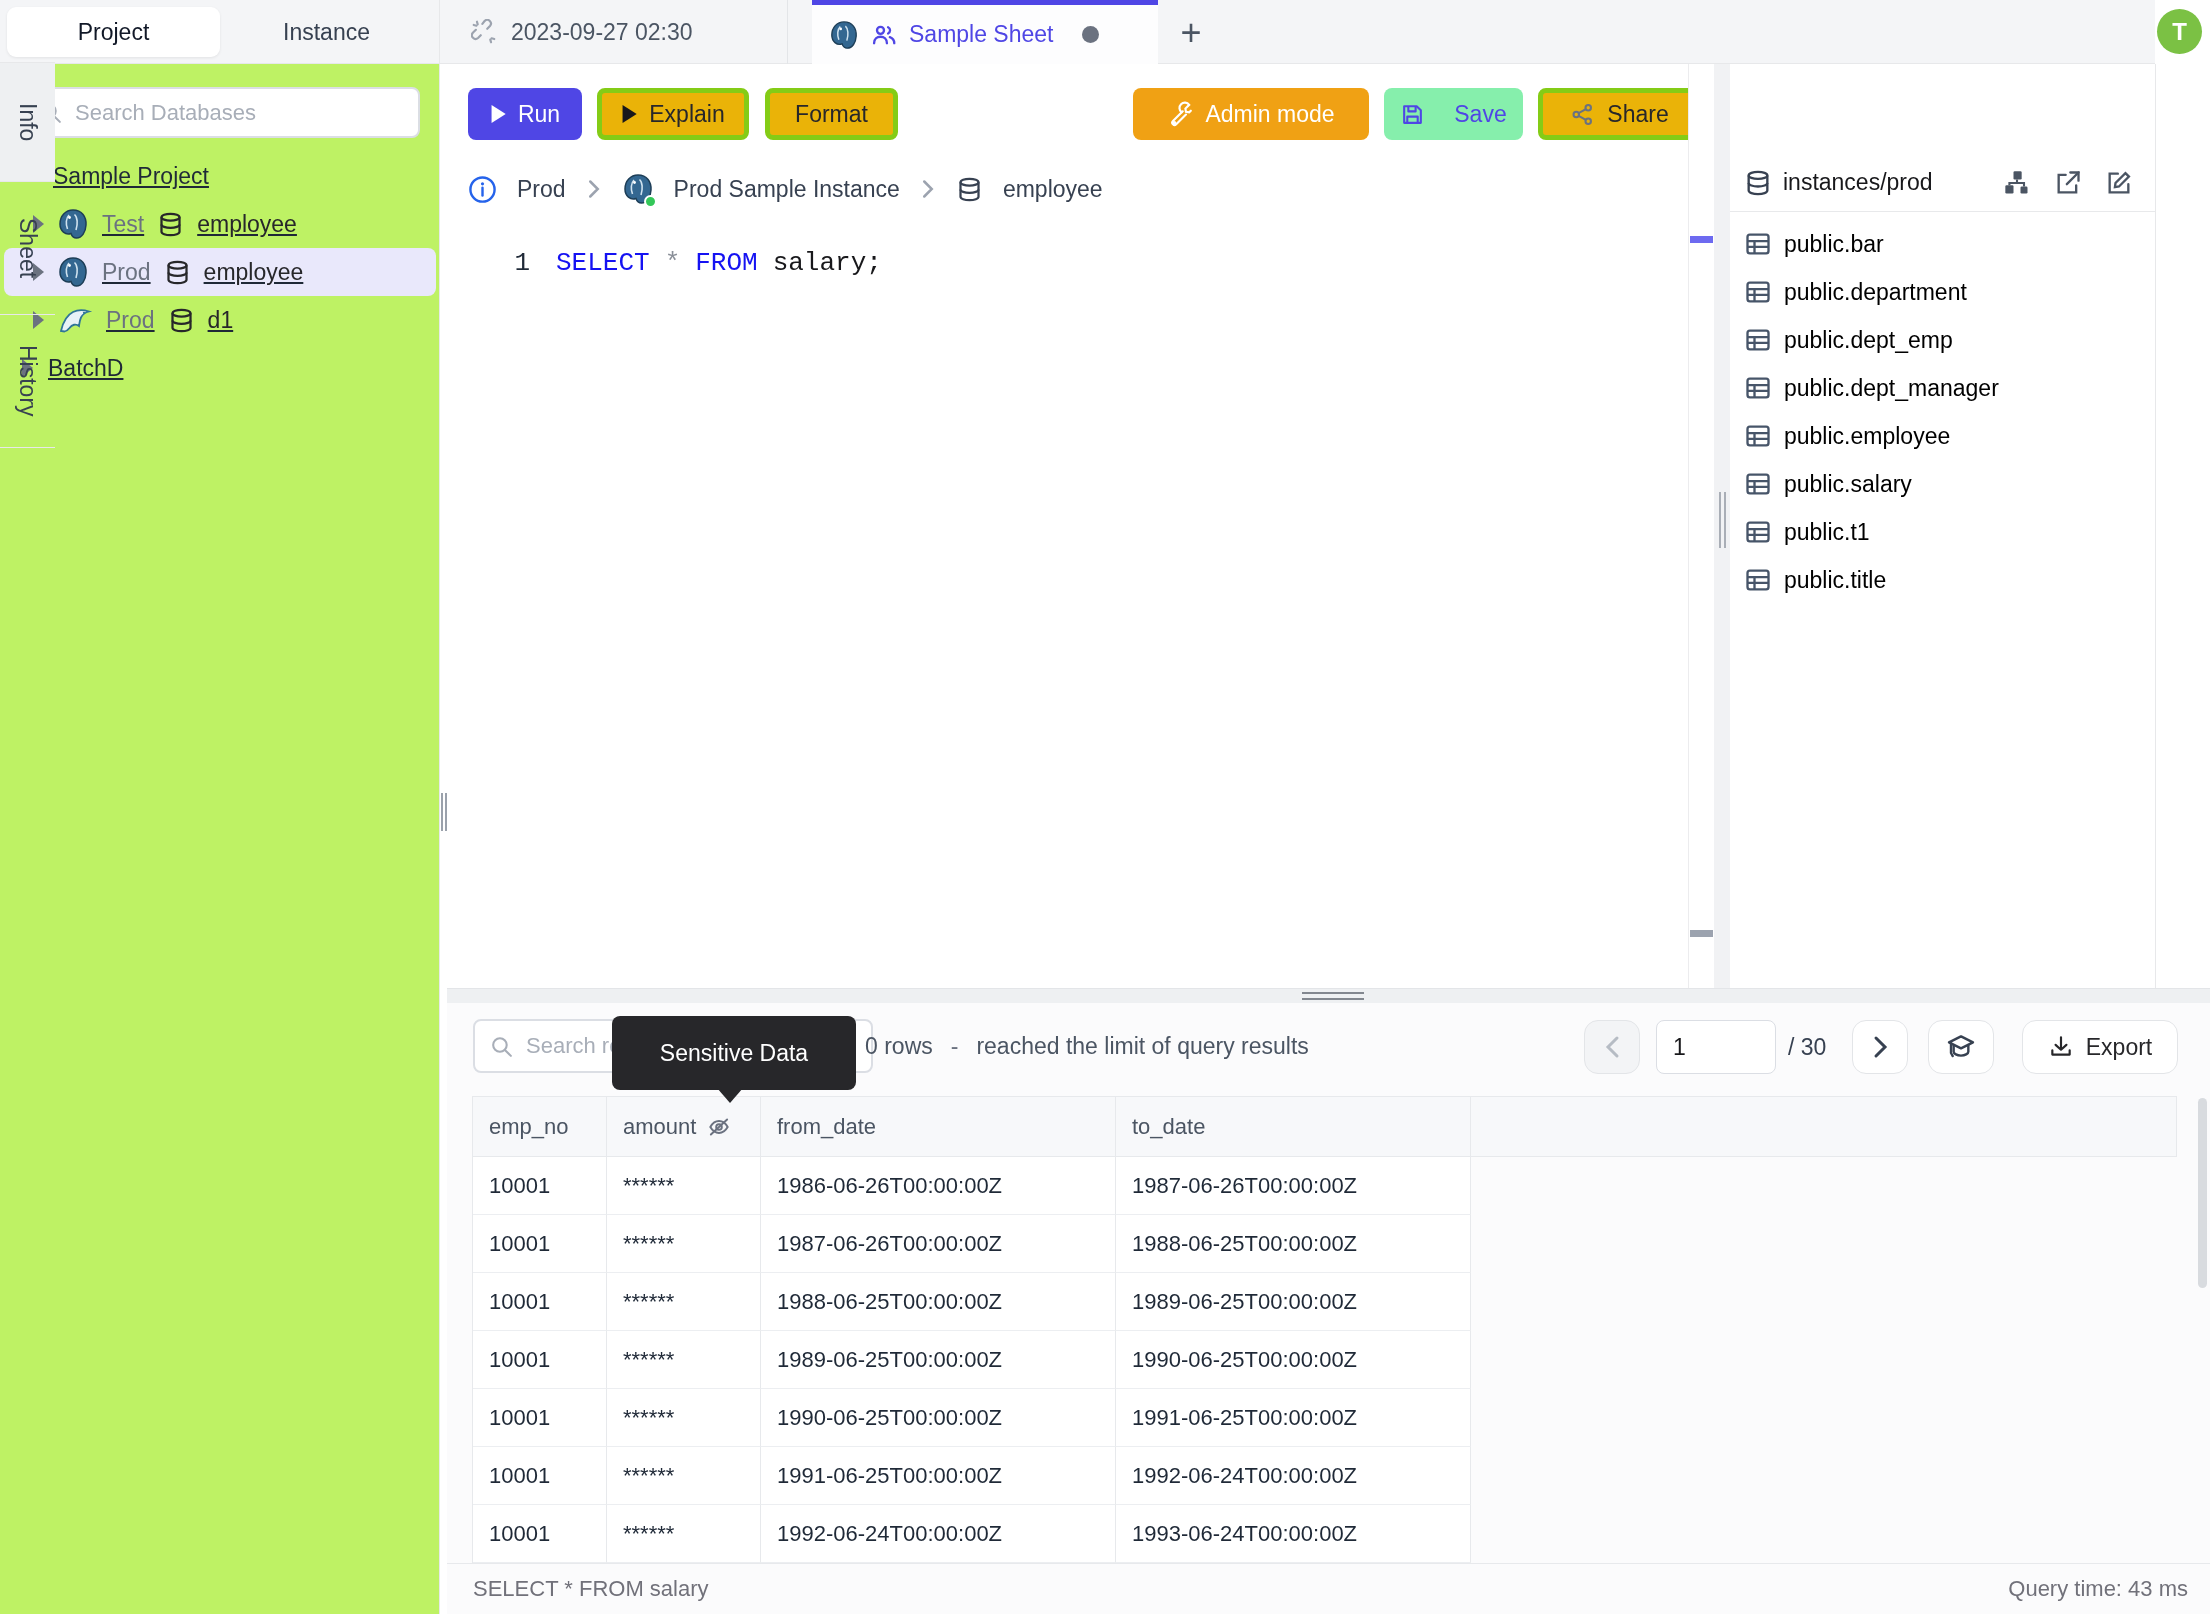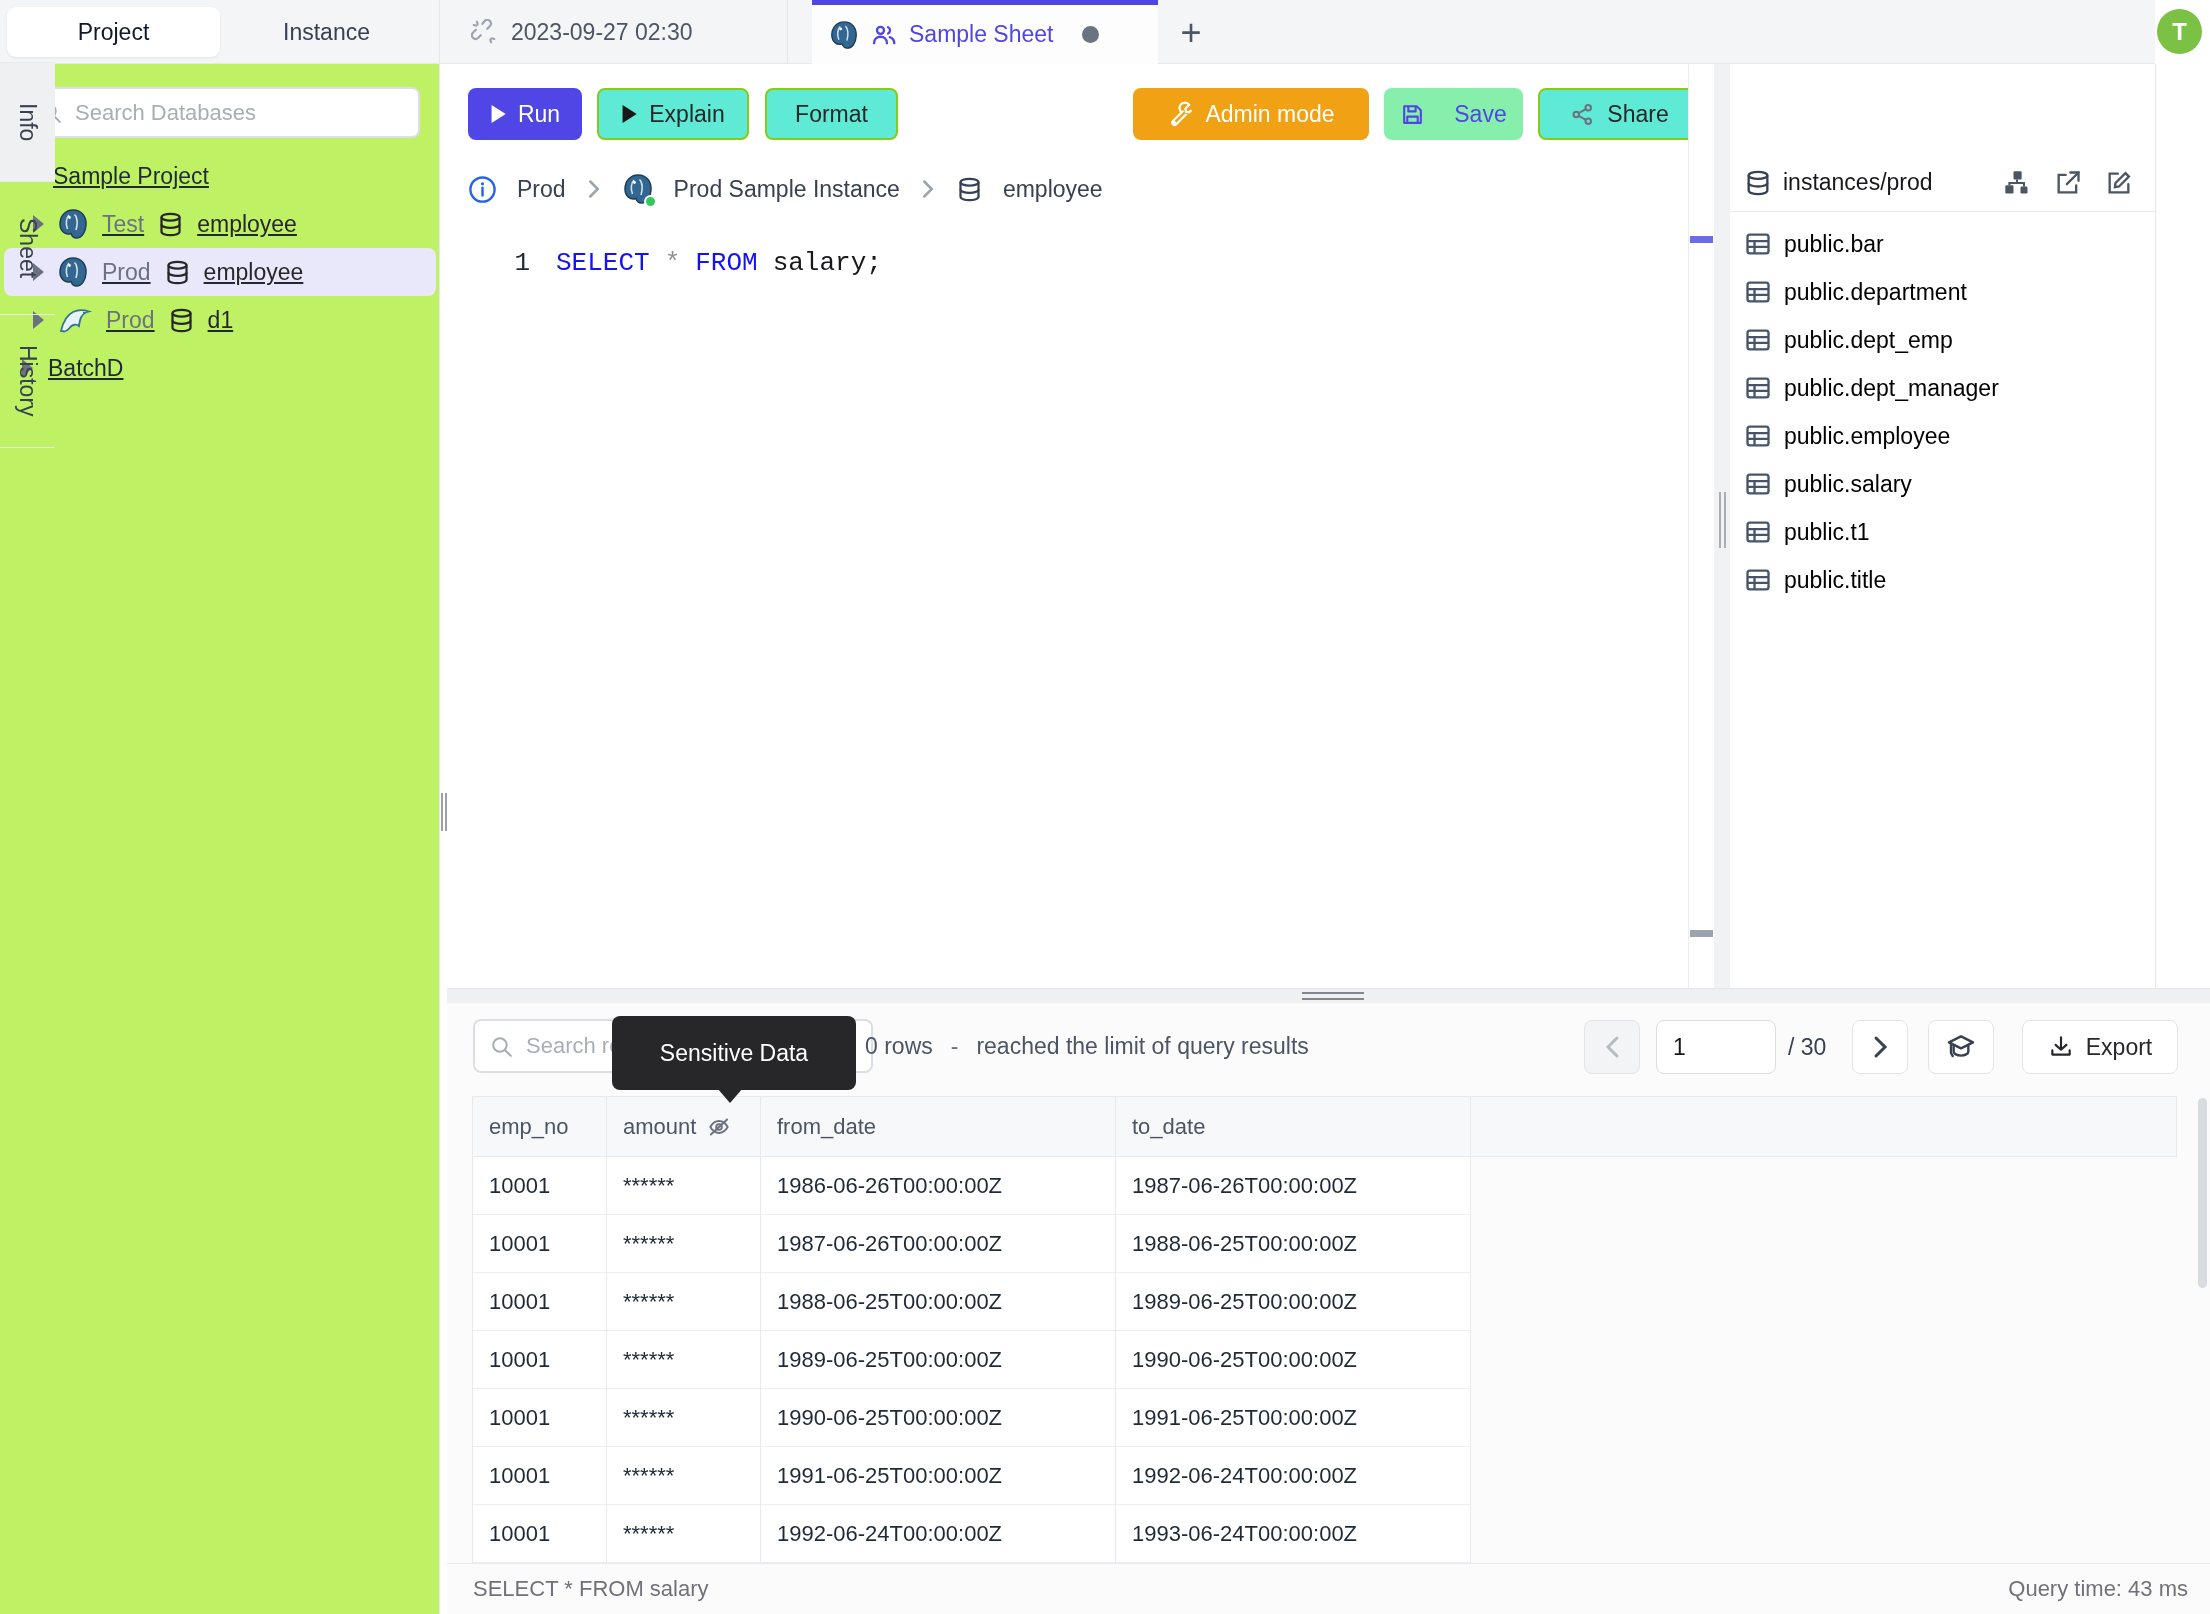--- a/index.html
+++ b/index.html
@@ -40,21 +40,21 @@
   .env-label { color:#6b7280; }
   .db-label  { color:#27272a; }
   .caret { width:0; height:0; }
   .caret.down  { border-left:9px solid transparent; border-right:9px solid transparent; border-top:11px solid #6b7280; }
   .caret.right { border-top:9px solid transparent; border-bottom:9px solid transparent; border-left:11px solid #6b7280; }
   .drag-v { left:441px; top:793px; width:6px; height:38px; border-left:2px solid #9aa1ab; border-right:2px solid #9aa1ab; }
 
   
   .btn { position:absolute; height:52px; border-radius:8px; display:flex; align-items:center; justify-content:center;
          gap:12px; font-size:23px; }
-  .btn.light { background:#5eead4; border:2px solid #84cc16; color:#27272a;justify-content:center; }
+  .btn.light { background:#eab308; border:5px solid #84cc16; color:#27272a;justify-content:center; }
   .btn-run    { left:468px; top:88px; width:114px; background:#4f46e5; color:#fff; }
   .btn-explain{ left:597px; top:88px; width:152px; }
   .btn-format { left:765px; top:88px; width:133px; }
   .btn-admin  { left:1133px; top:88px; width:236px; background:#f0a114; color:#fff; font-weight:500; }
   .btn-save   { left:1384px; top:88px; width:139px; background:#86efac; color:#4f46e5; font-weight:500;gap:29px; }
   .btn-share  { left:1538px; top:88px; width:163px; color:#52525b; }
 
   
   .breadcrumb { left:468px; top:164px; height:50px; display:flex; align-items:center; gap:20px; font-size:23px; color:#374151; }
   .code-line { left:490px; top:245px; height:36px; display:flex; align-items:center;
@@ -89,21 +89,21 @@
   
   .hsplit { left:447px; top:988px; width:1763px; height:15px; background:#eef0f2; border-top:1px solid #e3e5e8; }
   .hsplit-handle { left:1302px; top:992px; width:62px; height:8px; border-top:2px solid #82878f; border-bottom:2px solid #82878f; }
 
   
   .results { left:447px; top:1003px; width:1763px; height:611px; background:#fbfbfc; }
   .res-search { position:absolute; left:26px; top:16px; width:400px; height:54px; border:2px solid #dbdee4; border-radius:8px;
                 background:#fff; display:flex; align-items:center; gap:12px; padding-left:14px; }
   .res-info { position:absolute; left:418px; top:16px; height:54px; display:flex; align-items:center; gap:18px;
               font-size:23px; color:#4b5563; }
-  .pag-btn { position:absolute; top:17px; height:54px; border-radius:8px; border:1px solid #e3e5e8; background:#fff;
+  .pag-btn { position:absolute; top:17px; height:54px; border-radius:14px; border:1px solid #e3e5e8; background:#fff;
              display:flex; align-items:center; justify-content:center; }
   .page-input { position:absolute; left:1209px; top:17px; width:120px; height:54px; border:1px solid #dbdee4; border-radius:8px;
                 background:#fff; font-size:23px; color:#18181b; padding-left:16px; font-family:"Liberation Sans",sans-serif; }
   .page-total { position:absolute; left:1341px; top:17px; height:54px; display:flex; align-items:center; font-size:23px; color:#374151; }
 
   .tooltip { position:absolute; left:165px; top:13px; width:244px; height:74px; background:#27272a; border-radius:8px;
              color:#fff; font-size:23px; display:flex; align-items:center; justify-content:center; z-index:5; }
   .tooltip-arrow { position:absolute; left:270px; top:85px; width:0; height:0; z-index:5;
                    border-left:13px solid transparent; border-right:13px solid transparent; border-top:15px solid #27272a; }
 

